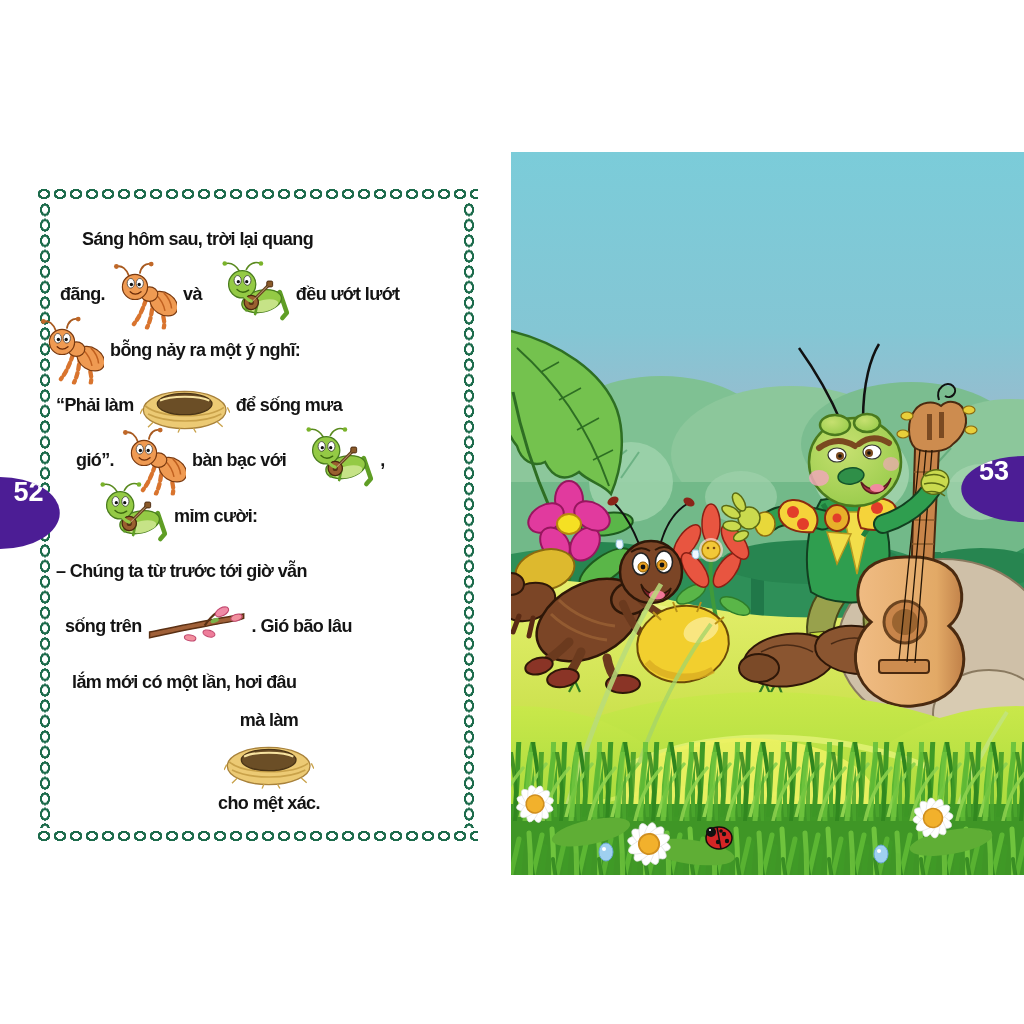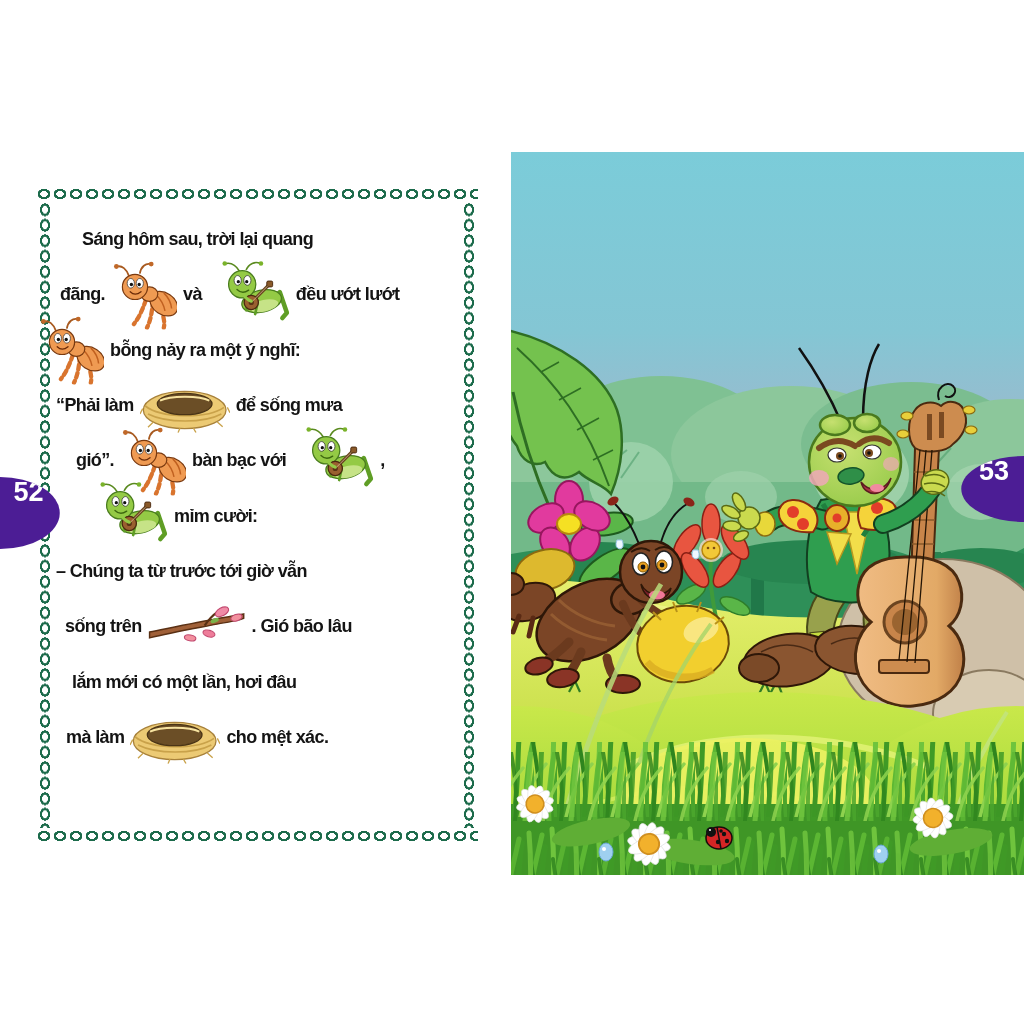--- a/index.html
+++ b/index.html
@@ -174,21 +174,21 @@
     <div class="story-line" style="margin-left: 9px;">
       <span>sống trên</span>
       <svg viewBox="0 0 135 58" class="inline-icon icon-branch">
         <use href="#sym-branch" xlink:href="#sym-branch"></use>
       </svg>
       <span>. Gió bão lâu</span>
     </div>
     <div class="story-line" style="margin-left: 16px;">
       <span>lắm mới có một lần, hơi đâu</span>
     </div>
-    <div class="story-line" style="margin-left: 10px;">
+    <div class="story-line" style="margin-left: 22px; flex-direction: column;">
       <span>mà làm</span>
       <svg viewBox="0 0 135 80" class="inline-icon icon-nest">
         <use href="#sym-nest" xlink:href="#sym-nest"></use>
       </svg>
       <span>cho mệt xác.</span>
     </div>
   </div>
 
 <div class="tab" id="tab-52">
   <span>52</span>

